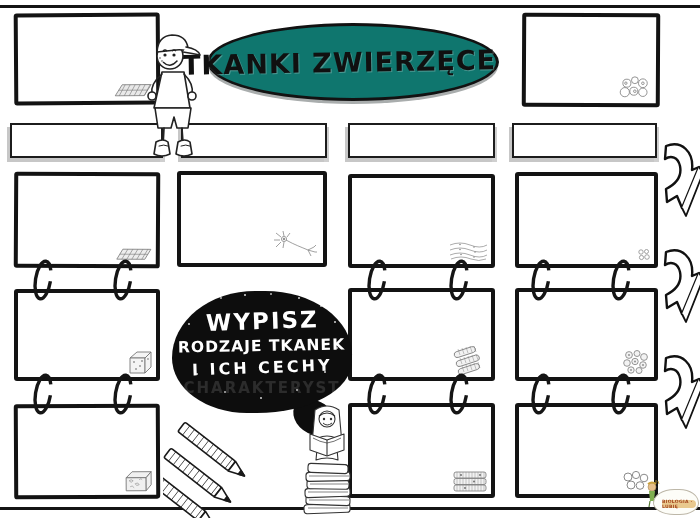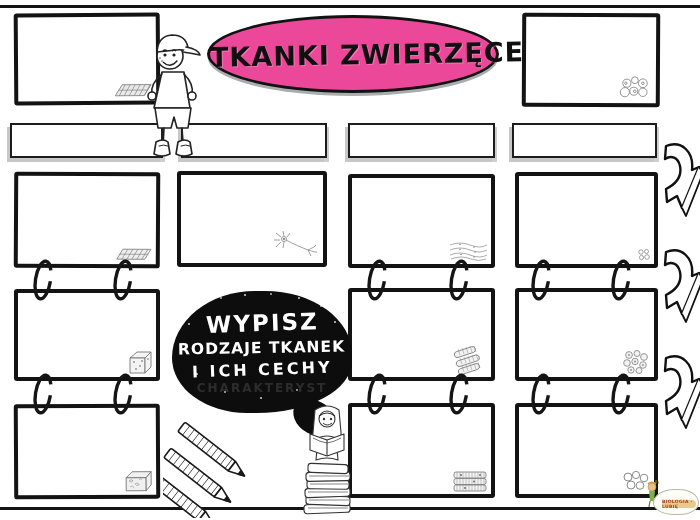--- a/index.html
+++ b/index.html
@@ -21,44 +21,44 @@
   .r1{top:172px;height:88px;}
   .r2{top:289px;height:84px;}
   .r3{top:404px;height:87px;}
 
   
   .strip{position:absolute;top:123px;height:31px;background:#fff;border:2px solid #1c1c1c;
          box-shadow:-3px 4px 0 0 #c7c7c7,2px 4px 0 0 #cfcfcf;}
 
   
   .title-oval{
-    position:absolute;left:207px;top:15px;width:286px;height:72px;
-    background:#ec4899;border:3px solid #121212;border-radius:50%;
-    display:flex;align-items:center;justify-content:flex-start;
+    position:absolute;left:207px;top:23px;width:286px;height:72px;
+    background:#0f766e;border:3px solid #121212;border-radius:50%;
+    display:flex;align-items:center;justify-content:flex-end;
     box-shadow:0 4px 0 -1px #a9adad;
   }
   .title-oval .hl{position:absolute;border-radius:50%;border:4px solid transparent;}
   .hl-tl{left:8px;top:8px;width:90px;height:40px;border-top-color:#fff;transform:rotate(-14deg);}
   .hl-br{right:6px;bottom:6px;width:90px;height:40px;border-bottom-color:#fff;transform:rotate(-12deg);}
   .title-text{
     font-weight:bold;font-size:27px;letter-spacing:1px;color:#101010;
     transform:rotate(-1deg);white-space:nowrap;text-shadow:1px 1px 0 rgba(255,255,255,.25);
   }
 
   
   .bubble{
     position:absolute;left:172px;top:291px;width:180px;height:122px;background:#0d0d0d;
     border-radius:49% 51% 56% 44% / 58% 55% 45% 48%;
     display:flex;flex-direction:column;align-items:center;justify-content:center;
     color:#fff;text-align:center;z-index:6;
   }
   .bubble .b1{font-weight:bold;font-size:23px;letter-spacing:2px;transform:rotate(-2deg);}
   .bubble .b2{font-weight:bold;font-size:15.5px;letter-spacing:1px;margin-top:3px;transform:rotate(-1deg);}
   .bubble .b3{font-weight:bold;font-size:16px;letter-spacing:3px;margin-top:3px;transform:rotate(-2deg);}
-  .bubble .ghost{font-weight:bold;font-size:12px;letter-spacing:2px;color:rgba(255,255,255,0.13);margin-top:2px;}
+  .bubble .ghost{font-weight:bold;font-size:15px;letter-spacing:2px;color:rgba(255,255,255,0.13);margin-top:2px;}
   .tail{position:absolute;left:292px;top:400px;width:42px;height:34px;background:#0d0d0d;
         border-radius:10% 80% 60% 90%;transform:rotate(18deg);z-index:5;}
   .speck{position:absolute;width:2px;height:2px;border-radius:50%;background:rgba(255,255,255,.85);
     box-shadow:14px -6px 0 rgba(255,255,255,.8),34px -12px 0 rgba(255,255,255,.7),
       58px -15px 0 rgba(255,255,255,.85),84px -16px 0 rgba(255,255,255,.7),
       112px -12px 0 rgba(255,255,255,.8),134px -4px 0 rgba(255,255,255,.7),
       148px 12px 0 rgba(255,255,255,.8),150px 38px 0 rgba(255,255,255,.7),
       138px 62px 0 rgba(255,255,255,.8),110px 80px 0 rgba(255,255,255,.7),
       74px 88px 0 rgba(255,255,255,.8),38px 82px 0 rgba(255,255,255,.7),
       10px 64px 0 rgba(255,255,255,.8),-2px 38px 0 rgba(255,255,255,.7),2px 14px 0 rgba(255,255,255,.8);}

